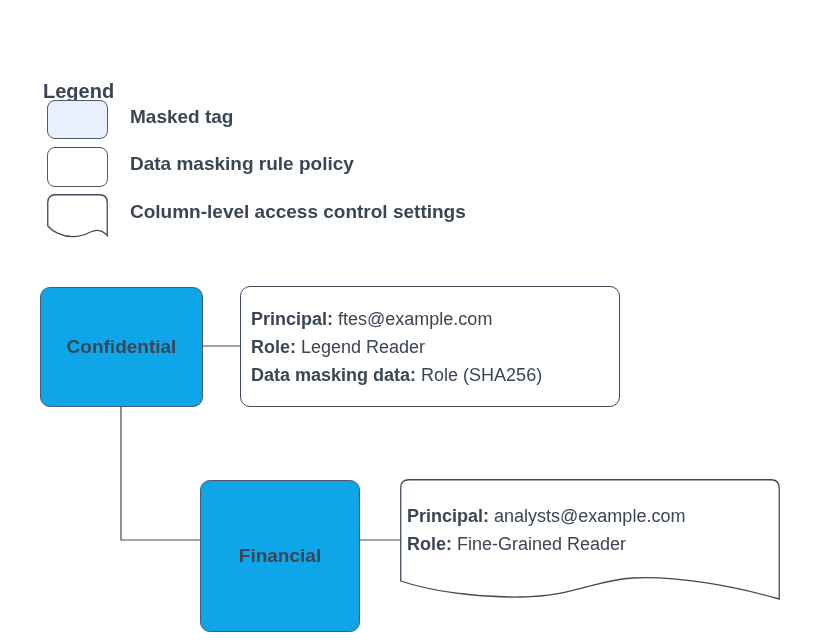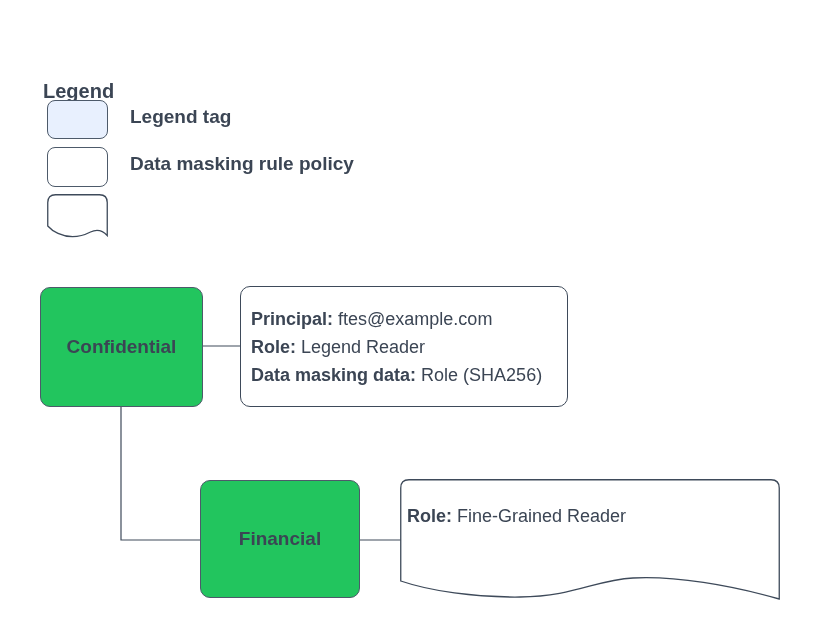--- a/index.html
+++ b/index.html
@@ -9,21 +9,21 @@
     color:#3b4554;overflow:hidden;
   }
   .abs{position:absolute;}
   
   .legend-title{font-size:20px;font-weight:bold;line-height:22px;}
   .swatch{box-sizing:border-box;border:1.5px solid #4d5a6a;border-radius:8px;background:#ffffff;}
   .swatch.blue{background:#e8f0fe;}
   .legend-label{font-size:19px;font-weight:bold;line-height:22px;white-space:nowrap;}
   
   .node{
-    box-sizing:border-box;background:#22c55e;border:1.5px solid #4d5a6a;border-radius:10px;
+    box-sizing:border-box;background:#0ea5e9;border:1.5px solid #4d5a6a;border-radius:10px;
     display:flex;align-items:center;justify-content:center;
     font-size:19px;font-weight:bold;
   }
   .policy-box{
     box-sizing:border-box;background:#ffffff;border:1.3px solid #3e4a5a;border-radius:10px;
     display:flex;flex-direction:column;justify-content:center;
     padding-left:10px;font-size:18px;line-height:28px;
   }
   .doc-text{
     display:flex;flex-direction:column;justify-content:flex-start;
@@ -34,51 +34,53 @@
   svg{display:block;}
 </style>
 </head>
 <body>
 
 <div class="canvas">
 
   <div class="abs legend-title" style="left:43px;top:80px;">Legend</div>
 
   <div class="abs swatch blue" style="left:47px;top:100px;width:61px;height:39px;"></div>
-  <div class="abs legend-label" style="left:130px;top:106px;">Legend tag</div>
+  <div class="abs legend-label" style="left:130px;top:106px;">Masked tag</div>
 
   <div class="abs swatch" style="left:47px;top:147px;width:61px;height:40px;"></div>
   <div class="abs legend-label" style="left:130px;top:153px;">Data masking rule policy</div>
 
   <svg class="abs" style="left:47px;top:194px;" width="61" height="44" viewBox="0 0 61 44">
     <path d="M0.75,8.5 Q0.75,0.75 8.5,0.75 H52.5 Q60.25,0.75 60.25,8.5 V41.5
              C55,35.8 49.5,35 43.5,38 C33,43.4 21,44 11,39.4 C7,37.6 3.6,35.2 0.75,32 Z" fill="#ffffff" stroke="#3e4a5a" stroke-width="1.3"></path>
   </svg>
+  <div class="abs legend-label" style="left:130px;top:201px;">Column-level access control settings</div>
 
   <svg class="abs" style="left:0;top:0;" width="820" height="640" viewBox="0 0 820 640">
     <path d="M203,346 H241" fill="none" stroke="#3e4a5a" stroke-width="1.2"></path>
     <path d="M121,407 V540 H201" fill="none" stroke="#3e4a5a" stroke-width="1.2"></path>
     <path d="M360,540 H401" fill="none" stroke="#3e4a5a" stroke-width="1.2"></path>
   </svg>
 
   <div class="abs node" style="left:40px;top:287px;width:163px;height:120px;">
     <span>Confidential</span>
   </div>
 
-  <div class="abs policy-box" style="left:240px;top:286px;width:328px;height:121px;">
+  <div class="abs policy-box" style="left:240px;top:286px;width:380px;height:121px;">
     <div class="policy-line"><b>Principal:</b> <span>ftes@example.com</span></div>
     <div class="policy-line"><b>Role:</b> <span>Legend Reader</span></div>
     <div class="policy-line"><b>Data masking data:</b> <span>Role (SHA256)</span></div>
   </div>
 
-  <div class="abs node" style="left:200px;top:480px;width:160px;height:118px;">
+  <div class="abs node" style="left:200px;top:480px;width:160px;height:152px;">
     <span>Financial</span>
   </div>
 
   <svg class="abs" style="left:400px;top:479px;" width="381" height="122" viewBox="0 0 381 122">
     <path d="M0.75,9 Q0.75,0.75 9,0.75 H371 Q379.25,0.75 379.25,9 V120
              C330,106 275,96.8 233,99 C195,101 175,117.3 120,118 C75,118.5 30,112 0.75,102 Z" fill="#ffffff" stroke="#3e4a5a" stroke-width="1.3"></path>
   </svg>
   <div class="abs doc-text" style="left:407px;top:502px;width:370px;">
+    <div class="policy-line"><b>Principal:</b> <span>analysts@example.com</span></div>
     <div class="policy-line"><b>Role:</b> <span>Fine-Grained Reader</span></div>
   </div>
 
 </div>
 
 </body></html>

